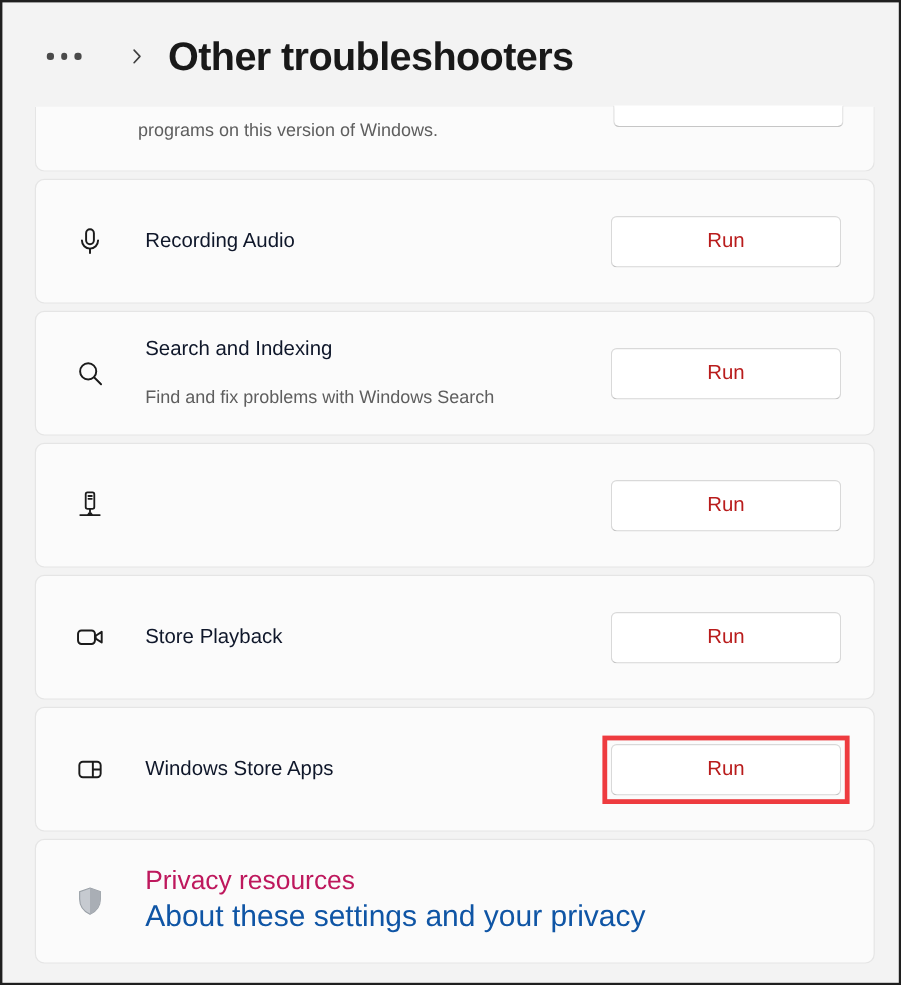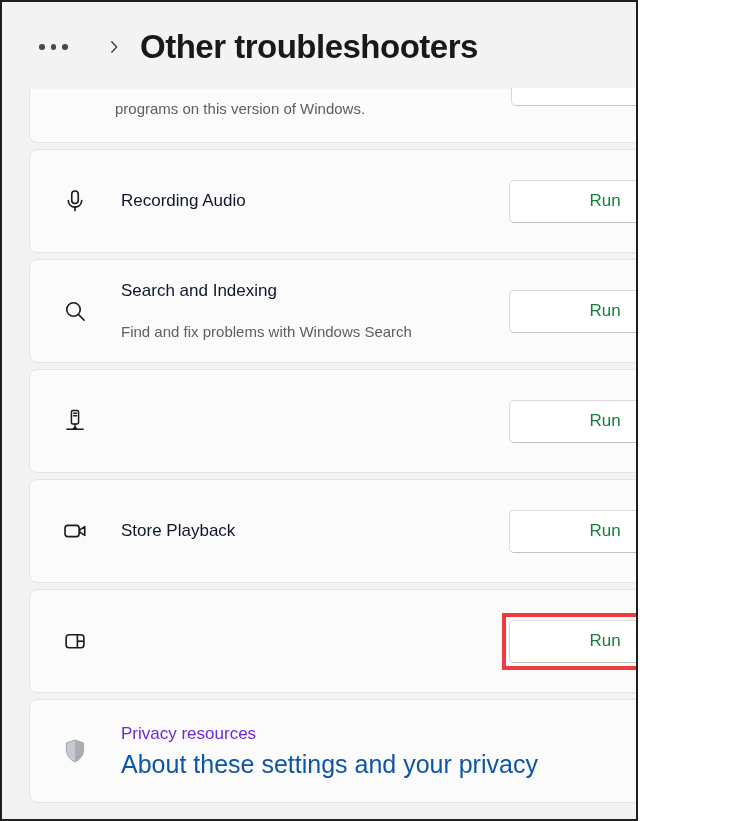--- a/index.html
+++ b/index.html
@@ -6,21 +6,21 @@
     --link-blue:#0f55a5;
     --highlight-red:#ee3b3f;
     --page-background:#f3f3f3;
     --card-background:#fbfbfb;
     --window-border:#1f1f1f;
   }
   *{margin:0;padding:0;box-sizing:border-box;}
   html,body{background:#fff;}
   .page{
     position:relative;
-    width:638px;height:821px;
+    width:751px;height:821px;
     border:2px solid var(--window-border);
     background:var(--page-background);
     font-family:"Liberation Sans", sans-serif;
     overflow:hidden;
     text-decoration:underline;
   }
   
   .header{
     position:absolute;left:37px;top:20px;
     display:flex;align-items:center;height:50px;
@@ -67,30 +67,30 @@
   }
   .texts{margin-left:32px;}
   .item-title{font-size:17px;color:#0f172a;line-height:22px;}
   .item-subtitle{font-size:15px;color:#5e5e5e;line-height:20px;margin-top:20px;}
   .run-btn{
     margin-left:auto;flex:none;
     width:192px;height:43px;
     background:#fff;
     border:1px solid #d9d9d9;border-bottom-color:#c0c0c0;
     border-radius:5px;
-    font-family:inherit;font-size:17px;color:#15803d;
+    font-family:inherit;font-size:17px;color:#b91c1c;
     cursor:pointer;
   }
   .red-box{
     margin-left:auto;margin-right:-7px;flex:none;
     border:4px solid var(--highlight-red);
     padding:3px;
   }
   .red-box .run-btn{margin-left:0;display:block;}
-  .privacy-title{font-size:17px;color:#6d28d9;line-height:22px;}
+  .privacy-title{font-size:22px;color:#be185d;line-height:22px;}
   .privacy-link{
     display:inline-block;margin-top:5px;
     font-size:25px;color:var(--link-blue);
     text-decoration:none;cursor:pointer;
   }
 </style>
 </head>
 <body>
 
 <div class="page">
@@ -172,20 +172,23 @@
     </div>
 
     <div class="card row">
       <span class="icon-box">
         <svg width="26" height="26" viewBox="0 0 24 24" fill="none" stroke="currentColor" stroke-width="1.5">
           <rect x="3.8" y="6.2" width="16.4" height="12" rx="2.8"></rect>
           <line x1="14.2" y1="6.2" x2="14.2" y2="18.2"></line>
           <line x1="14.2" y1="12.2" x2="20.2" y2="12.2"></line>
         </svg>
       </span>
+      <div class="texts">
+        <div class="item-title">Windows Store Apps</div>
+      </div>
       <div class="red-box">
         <button class="run-btn">Run</button>
       </div>
     </div>
 
     <div class="card row">
       <span class="icon-box">
         <svg width="30" height="30" viewBox="0 0 24 24">
           <path d="M12 2.6 L19.4 5.2 V10.4 C19.4 15.6 16.2 19.4 12 21.4 C7.8 19.4 4.6 15.6 4.6 10.4 V5.2 Z" fill="#c6cad0" stroke="#9aa0a7" stroke-width="0.8"></path>
           <path d="M12 2.6 L19.4 5.2 V10.4 C19.4 15.6 16.2 19.4 12 21.4 Z" fill="#a9aeb5"></path>

